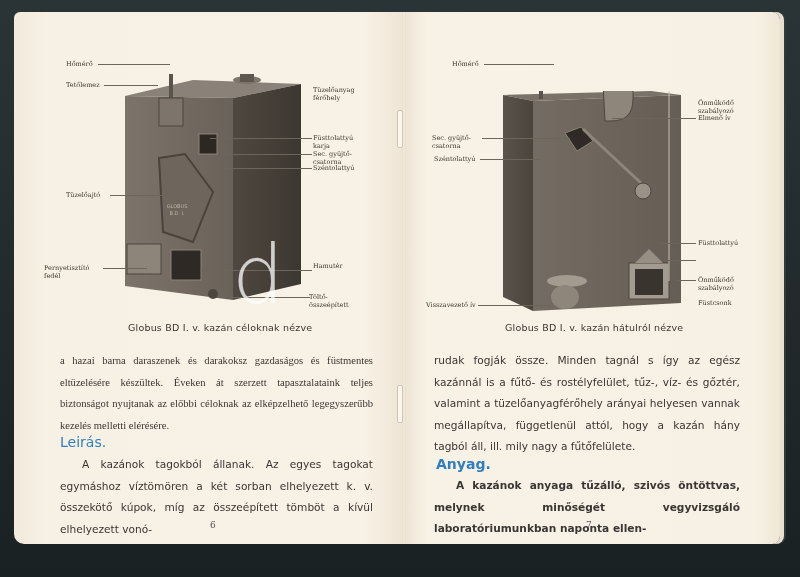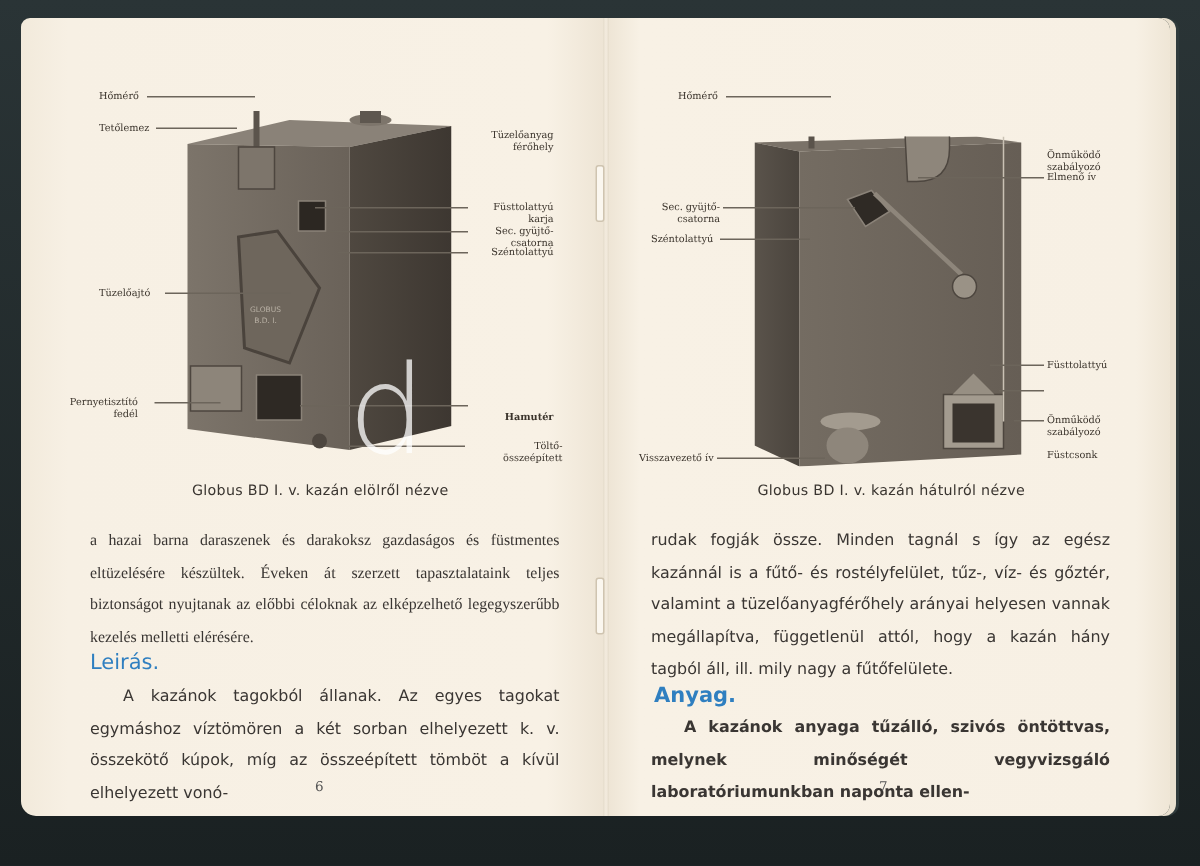--- a/index.html
+++ b/index.html
@@ -7,21 +7,21 @@
   .cover{position:absolute;left:0;top:0;width:800px;height:577px;background:linear-gradient(180deg,#2a3436,#1a2122);}
   .page{position:absolute;top:12px;background:#f6efe2;}
   .page.left{left:14px;width:390px;height:532px;border-radius:6px 0 0 10px;background:linear-gradient(90deg,#f2eadb 0%,#f7f0e4 8%,#f8f1e5 90%,#ede4d4 100%);}
   .page.right{left:404px;width:376px;height:532px;border-radius:0 8px 8px 0;background:linear-gradient(90deg,#ede4d4 0%,#f8f1e5 6%,#f7f0e4 94%,#efe6d6 100%);box-shadow:4px 0 0 #e9e0cf, 6px 0 0 #2f3a3b;}
   .gutter{position:absolute;left:402px;top:12px;width:4px;height:532px;background:linear-gradient(90deg,#e5dccb,#f4ecdf,#e5dccb);}
   .stitch{position:absolute;left:397px;width:4px;height:36px;border:1px solid #cfc4b0;border-radius:2px;background:#fbf7ef;}
   .fig{position:absolute;}
   .boiler-front{left:123px;top:74px;width:178px;height:230px;}
   .boiler-back{left:503px;top:91px;width:178px;height:220px;}
   .lbl{position:absolute;font-family:"DejaVu Serif",serif;font-size:6.5px;color:#3b342c;line-height:8px;white-space:nowrap;}
-  .lbl.c{text-align:right;}
+  .lbl.c{text-align:left;}
   .leader{position:absolute;height:1px;background:#6c655b;}
   .caption{position:absolute;font-family:"DejaVu Sans",sans-serif;font-size:9.5px;color:#3a3530;letter-spacing:0.2px;white-space:nowrap;}
   .body-text{position:absolute;font-family:"DejaVu Sans",sans-serif;font-size:10.6px;color:#3a3633;line-height:21.5px;text-align:justify;}
   .body-text p{margin:0;}
   .heading{position:absolute;font-family:"DejaVu Sans",sans-serif;font-size:14px;color:#2f7fc0;}
   .heading.bold{font-weight:bold;}
   .indent{text-indent:22px;}
   .pageno{position:absolute;font-family:"DejaVu Serif",serif;font-size:9px;color:#555;}
   .wm{position:absolute;color:rgba(255,255,255,0.75);font-family:"DejaVu Sans",sans-serif;font-weight:100;}
 </style>
@@ -72,26 +72,26 @@
 <div class="lbl c" style="left:44px;top:264px;width:48px;"><span>Pernyetisztító</span><br><span>fedél</span></div>
 <div class="leader" style="left:103px;top:268px;width:44px;"></div>
 
 <div class="lbl c" style="left:313px;top:86px;width:56px;"><span>Tüzelőanyag</span><br><span>férőhely</span></div>
 <div class="lbl c" style="left:313px;top:134px;width:56px;"><span>Füsttolattyú</span><br><span>karja</span></div>
 <div class="leader" style="left:210px;top:138px;width:102px;"></div>
 <div class="lbl c" style="left:313px;top:150px;width:56px;"><span>Sec. gyüjtő-</span><br><span>csatorna</span></div>
 <div class="leader" style="left:220px;top:154px;width:92px;"></div>
 <div class="lbl c" style="left:313px;top:164px;width:56px;">Széntolattyú</div>
 <div class="leader" style="left:225px;top:168px;width:87px;"></div>
-<div class="lbl c" style="left:313px;top:274px;width:56px;font-weight:bold;">Hamutér</div>
+<div class="lbl c" style="left:313px;top:262px;width:56px;">Hamutér</div>
 <div class="leader" style="left:200px;top:270px;width:112px;"></div>
 <div class="lbl c" style="left:309px;top:293px;width:66px;"><span>Töltő-</span><br><span>összeépített</span></div>
 <div class="leader" style="left:230px;top:297px;width:80px;"></div>
 
-<div class="caption" style="left:128px;top:322px;">Globus BD I. v. kazán elölről nézve</div>
+<div class="caption" style="left:128px;top:322px;">Globus BD I. v. kazán céloknak nézve</div>
 
 <div class="body-text" style="left:60px;top:350px;width:313px;font-family:Liberation Serif, serif;">
     <p>a hazai barna daraszenek és darakoksz gazdaságos és füstmentes eltüzelésére készültek. Éveken át szerzett tapasztalataink teljes biztonságot nyujtanak az előbbi céloknak az elképzelhető legegyszerűbb kezelés melletti elérésére.</p>
   </div>
 <div class="heading" style="left:60px;top:434px;">Leirás.</div>
 <div class="body-text indent" style="left:60px;top:454px;width:313px;">
     <p>A kazánok tagokból állanak. Az egyes tagokat egymáshoz víztömören a két sorban elhelyezett k. v. összekötő kúpok, míg az összeépített tömböt a kívül elhelyezett vonó-</p>
   </div>
 <div class="pageno" style="left:210px;top:520px;">6</div>
 

